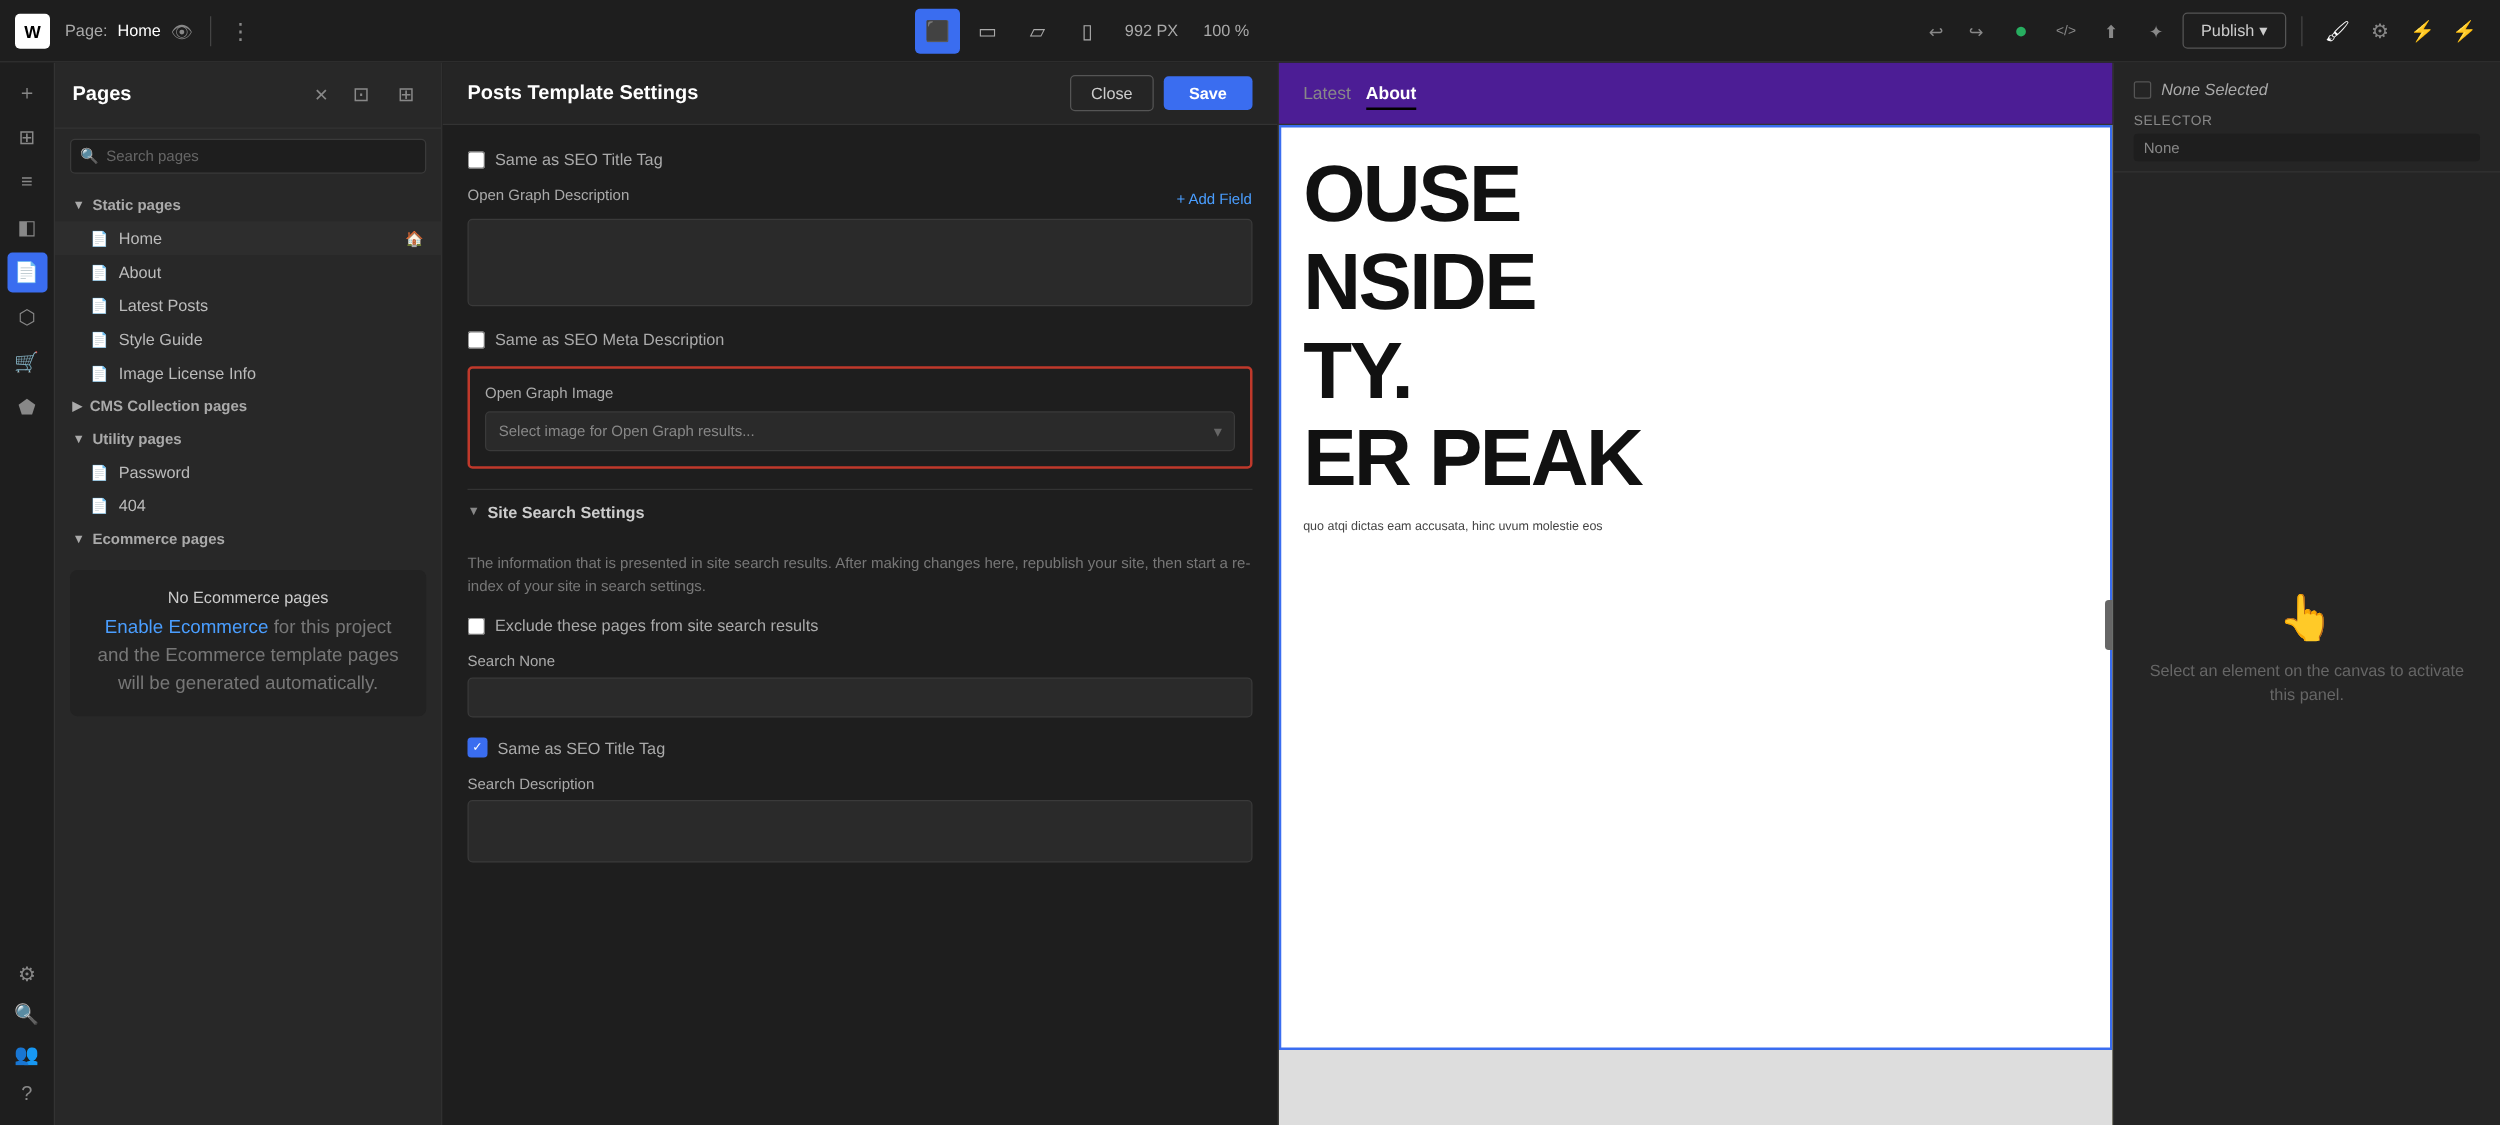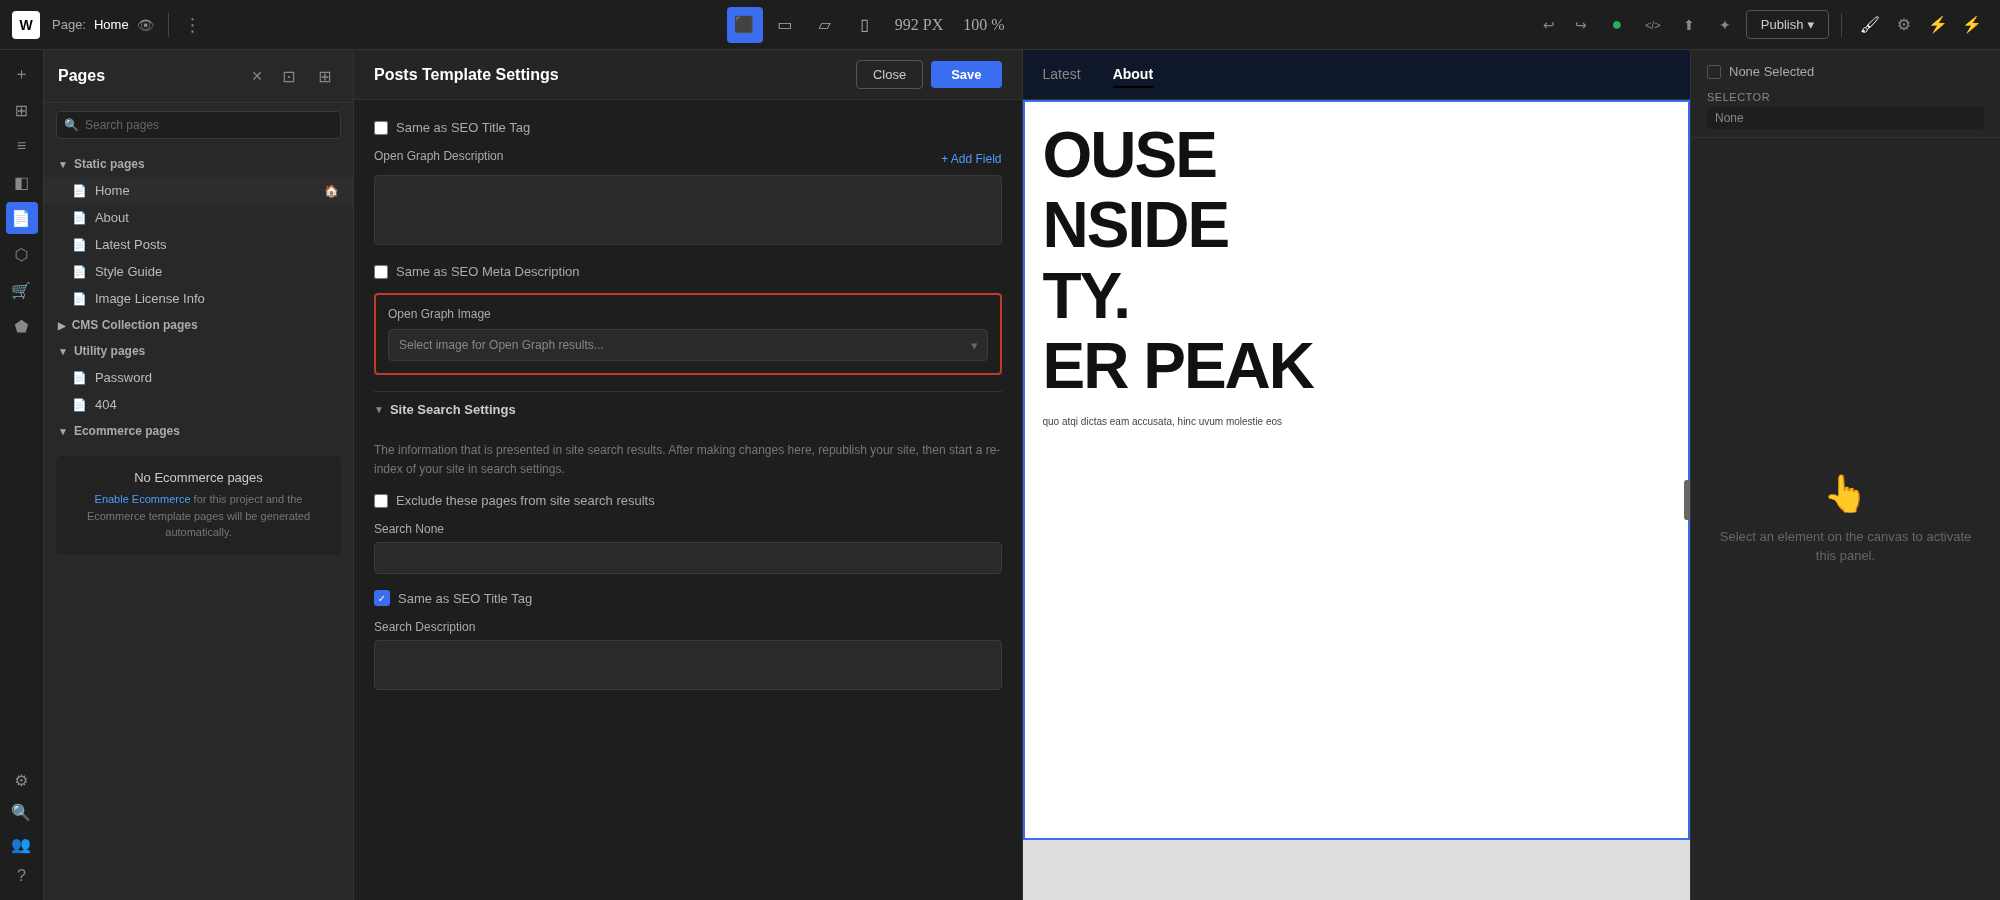--- a/index.html
+++ b/index.html
@@ -34,21 +34,21 @@
     .toolbar-separator { width: 1px; height: 24px; background: #444; margin: 0 6px; }
     .toolbar-dots { color: #888; font-size: 18px; cursor: pointer; margin-right: 4px; }
     .toolbar-center { display: flex; align-items: center; gap: 4px; margin: 0 auto; }
     .toolbar-icon-btn {
       width: 36px; height: 36px;
       display: flex; align-items: center; justify-content: center;
       border-radius: 4px; cursor: pointer; color: #aaa; font-size: 16px;
       border: none; background: transparent;
     }
     .toolbar-icon-btn.active { background: #3a6df0; color: #fff; }
-    .toolbar-dim { color: #aaa; font-size: 16px; padding: 0 8px; font-family: Liberation Serif, serif; }
+    .toolbar-dim { color: #aaa; font-size: 13px; padding: 0 8px; }
     .toolbar-right { display: flex; align-items: center; gap: 6px; }
     .toolbar-undo-redo { display: flex; gap: 2px; }
     .toolbar-icon-sm {
       width: 30px; height: 30px;
       display: flex; align-items: center; justify-content: center;
       cursor: pointer; color: #888; font-size: 14px;
       border-radius: 4px; border: none; background: transparent;
     }
     .publish-btn {
       background: transparent; border: 1px solid #555;
@@ -164,21 +164,21 @@
     .page-item .home-icon { color: #888; font-size: 12px; }
 
     .no-ecommerce-box {
       margin: 12px;
       background: #222;
       border-radius: 6px;
       padding: 14px;
       text-align: center;
     }
     .no-ecommerce-box .title { color: #ccc; font-size: 13px; margin-bottom: 6px; }
-    .no-ecommerce-box .desc { color: #777; font-size: 11px; line-height: 1.5; }
+    .no-ecommerce-box .desc { color: #777; font-size: 15px; line-height: 1.5; }
     .no-ecommerce-box .link { color: #4a9eff; cursor: pointer; }
 
     
     .settings-panel {
       flex: 1;
       background: #1e1e1e;
       display: flex;
       flex-direction: column;
       overflow: hidden;
       max-width: 700px;
@@ -331,27 +331,27 @@
     
     .canvas-area {
       flex: 1;
       background: #333;
       overflow: hidden;
       position: relative;
       display: flex;
       flex-direction: column;
     }
     .canvas-tabs {
-      background: #0f172a;
+      background: #4c1d95;
       border-bottom: 1px solid #333;
       display: flex;
       align-items: center;
       padding: 0 20px;
       height: 50px;
-      gap: 32px;
+      gap: 12px;
     }
     .canvas-tab {
       color: #888; font-size: 14px; cursor: pointer;
       padding: 4px 0; border-bottom: 2px solid transparent;
     }
     .canvas-tab.active {
       color: #fff; border-bottom-color: #000;
       font-weight: 600;
     }
 
@@ -408,21 +408,21 @@
       background: #252525;
       border-left: 1px solid #333;
       display: flex;
       flex-direction: column;
     }
     .right-panel-header {
       padding: 14px 16px 8px;
       border-bottom: 1px solid #333;
     }
     .none-selected-row {
-      display: flex; align-items: center; gap: 8px; margin-bottom: 12px;
+      display: flex; align-items: center; gap: 8px; margin-bottom: 12px; font-style: italic;
     }
     .none-selected-checkbox {
       width: 14px; height: 14px;
       border: 1px solid #555; border-radius: 2px; background: transparent;
       flex-shrink: 0;
     }
     .none-selected-label {
       color: #aaa; font-size: 13px;
     }
     .selector-label {

